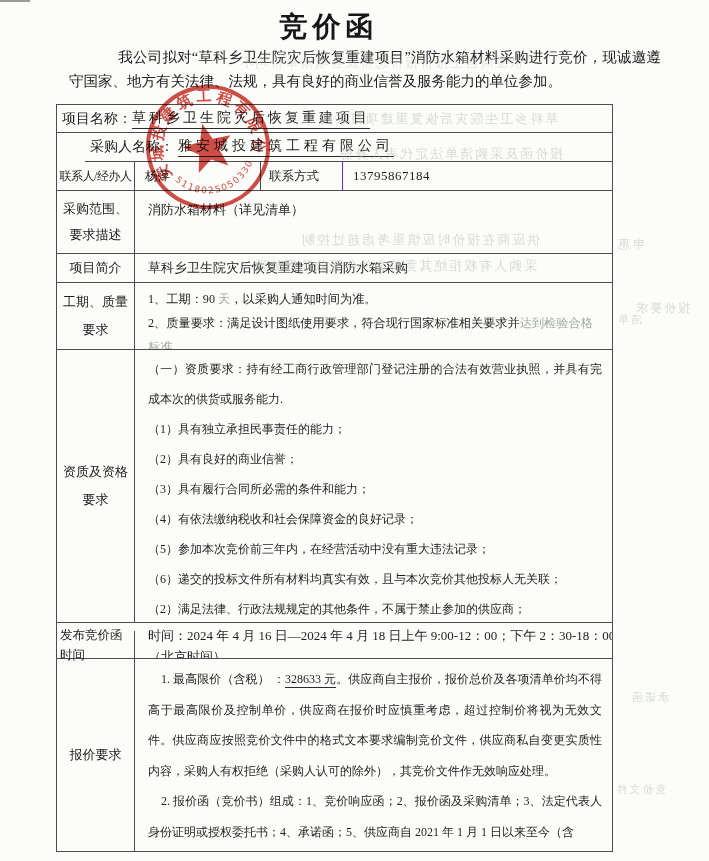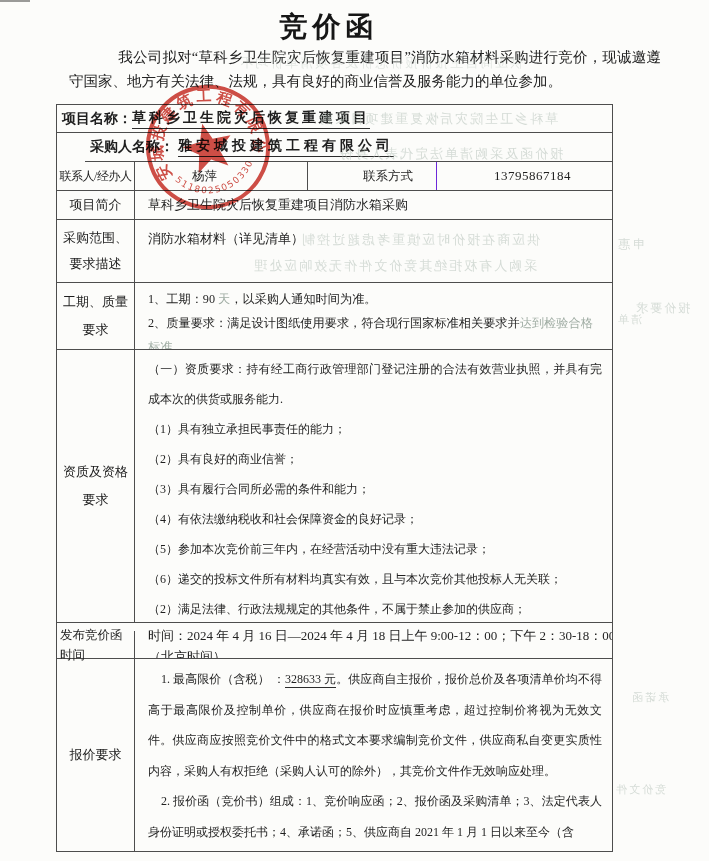--- a/index.html
+++ b/index.html
@@ -20,23 +20,23 @@
     text-indent:3.4em;color:#222;
   }
   
   .bid-table{
     position:absolute;left:56px;top:104px;width:557px;height:748px;
     border:1px solid #4d4d4d;box-sizing:border-box;
     display:flex;flex-direction:column;
   }
   .trow{display:flex;border-bottom:1px solid #4d4d4d;box-sizing:border-box;flex-shrink:0;}
   .trow:last-child{border-bottom:none;flex:1;}
-  .r1{height:28px;} .r2{height:29px;margin-left:28px;} .r3{height:29px;gap:47px;} .r4{height:29px;}
+  .r1{height:28px;} .r2{height:29px;margin-left:28px;} .r3{height:29px;} .r4{height:29px;}
   .r5{height:63px;} .r6{height:67px;} .r7{height:273px;} .r8{height:36px;}
-  .fullcell{flex:1;display:flex;align-items:center;padding:0 8px 0 5px;font-size:14px;box-sizing:border-box;font-weight:bold;}
+  .fullcell{flex:1;display:flex;align-items:center;padding:0 8px 0 5px;font-size:14px;box-sizing:border-box;}
   .lcell{
     width:78px;flex-shrink:0;border-right:1px solid #4d4d4d;box-sizing:border-box;
     display:flex;flex-direction:column;align-items:center;justify-content:center;
     font-size:13px;text-align:center;color:#1d1d1d;
   }
   .lcell.spread{justify-content:space-evenly;}
   .vcell{flex:1;box-sizing:border-box;padding:0 10px 0 13px;overflow:hidden;}
   .uline{border-bottom:1px solid #2c2c2c;padding-bottom:1px;}
   .lab{white-space:nowrap;}
   
@@ -128,31 +128,31 @@
       </div>
     </div>
 
     <div class="trow r3">
       <div class="c-label">联系人/经办人</div>
       <div class="c-name">杨萍</div>
       <div class="c-method">联系方式</div>
       <div class="c-phone">13795867184</div>
     </div>
 
-    <div class="trow r4">
-      <div class="lcell">项目简介</div>
-      <div class="vcell">草科乡卫生院灾后恢复重建项目消防水箱采购</div>
-    </div>
-
     <div class="trow r5">
       <div class="lcell spread">
         <div>采购范围、</div>
         <div>要求描述</div>
       </div>
       <div class="vcell">消防水箱材料（详见清单）</div>
+    </div>
+
+    <div class="trow r4">
+      <div class="lcell">项目简介</div>
+      <div class="vcell">草科乡卫生院灾后恢复重建项目消防水箱采购</div>
     </div>
 
     <div class="trow r6">
       <div class="lcell spread">
         <div>工期、质量</div>
         <div>要求</div>
       </div>
       <div class="vcell">
         <div>
           <span>1、工期：90 </span><span class="faded">天</span><span>，以采购人通知时间为准。</span>

